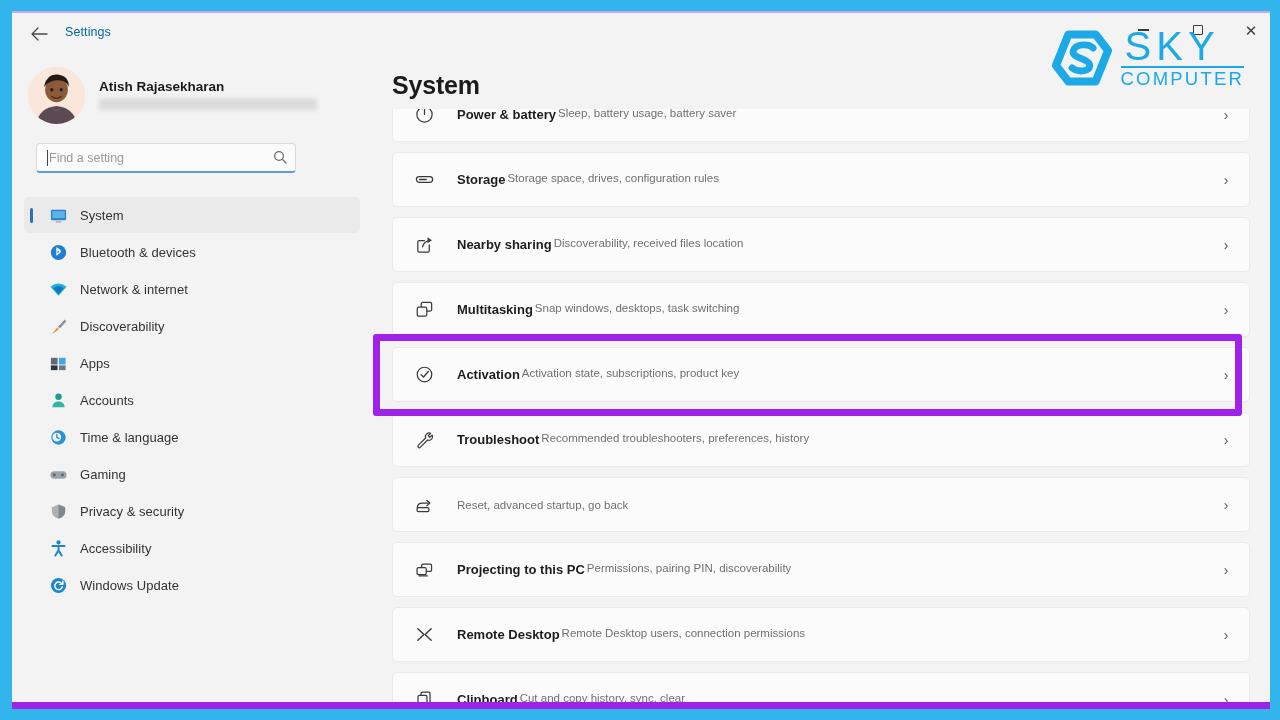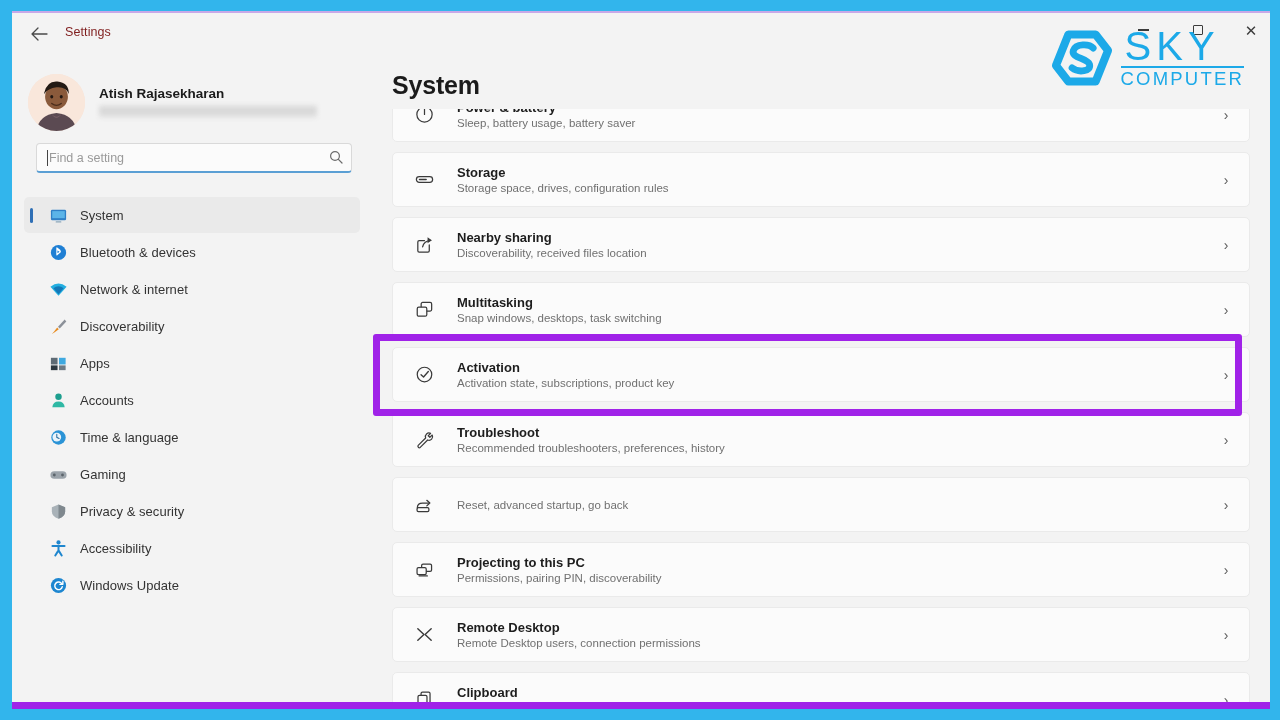--- a/index.html
+++ b/index.html
@@ -77,21 +77,21 @@
     cursor: pointer;
     border-radius: 4px;
   }
   #back-button svg { display: block; }
 
   #titlebar-title {
     position: absolute;
     left: 53px;
     top: 14px;
     font-size: 12.5px;
-    color: #7f1d1d;
+    color: #0369a1;
     letter-spacing: .1px;
   }
 
   
   .wincontrol {
     position: absolute;
     top: 6px;
     width: 42px;
     height: 26px;
     display: flex;
@@ -153,21 +153,21 @@
     top: 46px;
     width: 360px;
     bottom: 0;
     background: #F3F3F3;
     z-index: 10;
   }
 
   #profile {
     position: absolute;
     left: 16px;
-    top: 12px;
+    top: 5px;
     width: 330px;
     height: 66px;
     display: flex;
     align-items: center;
     gap: 14px;
     border-radius: 6px;
     cursor: pointer;
   }
   #avatar {
     width: 57px; height: 57px;
@@ -191,21 +191,21 @@
     border-radius: 2px;
     background: linear-gradient(180deg,#e2e2e2 0%,#d6d6d6 45%,#e6e6e6 100%);
     filter: blur(2.2px);
   }
 
   
   #search-wrap {
     position: absolute;
     left: 24px;
     top: 86px;
-    width: 316px;
+    width: 260px;
     height: 30px;
   }
   #search-input {
     width: 100%;
     height: 100%;
     border: 1px solid #d9d9d9;
     border-bottom: 2px solid #5A9FD4;
     border-radius: 4px;
     background: #FBFBFB;
     padding: 0 34px 0 12px;
@@ -312,21 +312,21 @@
     cursor: pointer;
   }
   .srow-icon {
     width: 26px; height: 26px;
     flex: none;
     display: flex; align-items: center; justify-content: center;
     color: #3a3a3a;
     margin-right: 20px;
   }
   .srow-icon svg { display:block; }
-  .srow-textcol { flex: 1; display: flex; flex-direction: column; gap: 2px; }
+  .srow-textcol { flex: 1; display: flex; flex-direction: row; gap: 2px; }
   .srow-title {
     font-size: 13px;
     font-weight: bold;
     color: #1d1d1d;
   }
   .srow-sub {
     font-size: 11.5px;
     color: #707070;
   }
   .srow-chevron {

